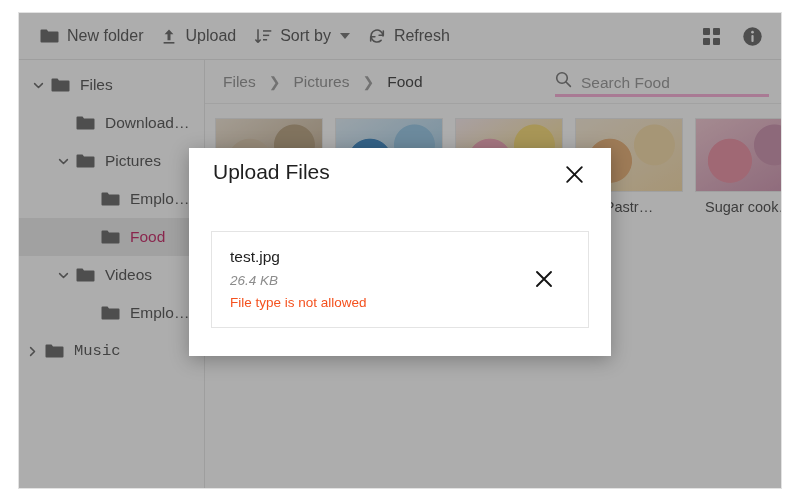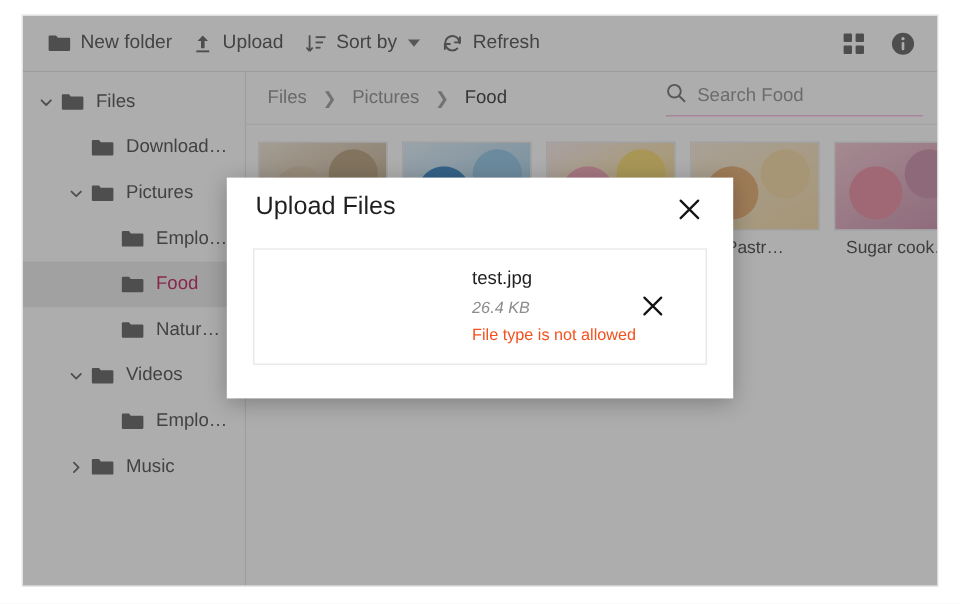--- a/index.html
+++ b/index.html
@@ -136,23 +136,23 @@
   .crumb-sep {
     color: #9a9a9a;
     margin: 0 11px;
     font-size: 14px;
     line-height: 1;
   }
   .search-wrap {
     margin-left: auto;
     width: 214px;
     display: flex;
-    align-items: center;
+    align-items: flex-end;
     gap: 9px;
-    border-bottom: 1px solid #f9a8d4;
+    border-bottom: 3px solid #f9a8d4;
     height: 30px;
     padding-bottom: 2px;
   }
   .search-wrap input {
     border: none;
     outline: none;
     font-size: 15.5px;
     color: #444;
     width: 100%;
     background: transparent;
@@ -225,22 +225,23 @@
     line-height: 0;
     padding: 2px;
     margin-top: 2px;
   }
   .modal-body { padding: 20px 22px 28px 22px; }
   .file-entry {
     border: 1px solid #e4e4e4;
     padding: 16px 18px 17px 18px;
     display: flex;
     align-items: center;
-    justify-content: flex-end;
+    justify-content: space-between;
     min-height: 92px;
+    margin-top: 24px;
   }
   .fe-left { display: flex; flex-direction: column; gap: 7px; }
   .fe-name { font-size: 15.5px; color: #1f1f1f; }
   .fe-size { font-size: 13.5px; color: #8c8c8c; font-style: italic; }
   .fe-error { font-size: 13.5px; color: #f4511e; }
   .fe-x { cursor: pointer; line-height: 0; padding: 4px; margin-right: 12px; }
 </style>
 </head>
 <body>
 
@@ -363,29 +364,20 @@
             </div>
             <div class="tree-item selected" style="padding-left: 56px;">
               <span class="tw"></span>
               <span class="folder-ico">
                 <svg width="19" height="15" viewBox="0 0 19 15">
                   <path d="M0.5 1.6a1 1 0 011-1h5l1.5 1.9h9.5a1 1 0 011 1v9a1 1 0 01-1 1H1.5a1 1 0 01-1-1z" fill="#5c5c5c"></path>
                 </svg>
               </span>
               <span class="tree-label">Food</span>
             </div>
-            <div class="tree-item" style="padding-left: 56px;">
-              <span class="tw"></span>
-              <span class="folder-ico">
-                <svg width="19" height="15" viewBox="0 0 19 15">
-                  <path d="M0.5 1.6a1 1 0 011-1h5l1.5 1.9h9.5a1 1 0 011 1v9a1 1 0 01-1 1H1.5a1 1 0 01-1-1z" fill="#5c5c5c"></path>
-                </svg>
-              </span>
-              <span class="tree-label">Natur…</span>
-            </div>
             <div class="tree-item" style="padding-left: 31px;">
               <span class="tw">
                 <svg width="13" height="13" viewBox="0 0 13 13">
                   <path d="M2.6 4.6L6.5 8.5l3.9-3.9" stroke="#5c5c5c" stroke-width="1.5" fill="none" stroke-linecap="round" stroke-linejoin="round"></path>
                 </svg>
               </span>
               <span class="folder-ico">
                 <svg width="19" height="15" viewBox="0 0 19 15">
                   <path d="M0.5 1.6a1 1 0 011-1h5l1.5 1.9h9.5a1 1 0 011 1v9a1 1 0 01-1 1H1.5a1 1 0 01-1-1z" fill="#5c5c5c"></path>
                 </svg>
@@ -394,21 +386,21 @@
             </div>
             <div class="tree-item" style="padding-left: 56px;">
               <span class="tw"></span>
               <span class="folder-ico">
                 <svg width="19" height="15" viewBox="0 0 19 15">
                   <path d="M0.5 1.6a1 1 0 011-1h5l1.5 1.9h9.5a1 1 0 011 1v9a1 1 0 01-1 1H1.5a1 1 0 01-1-1z" fill="#5c5c5c"></path>
                 </svg>
               </span>
               <span class="tree-label">Emplo…</span>
             </div>
-            <div class="tree-item" style="padding-left: 31px;">
+            <div class="tree-item" style=" font-family: Liberation Mono, monospace;">
               <span class="tw">
                 <svg width="13" height="13" viewBox="0 0 13 13">
                   <path d="M4.6 2.6L8.5 6.5l-3.9 3.9" stroke="#5c5c5c" stroke-width="1.5" fill="none" stroke-linecap="round" stroke-linejoin="round"></path>
                 </svg>
               </span>
               <span class="folder-ico">
                 <svg width="19" height="15" viewBox="0 0 19 15">
                   <path d="M0.5 1.6a1 1 0 011-1h5l1.5 1.9h9.5a1 1 0 011 1v9a1 1 0 01-1 1H1.5a1 1 0 01-1-1z" fill="#5c5c5c"></path>
                 </svg>
               </span>

